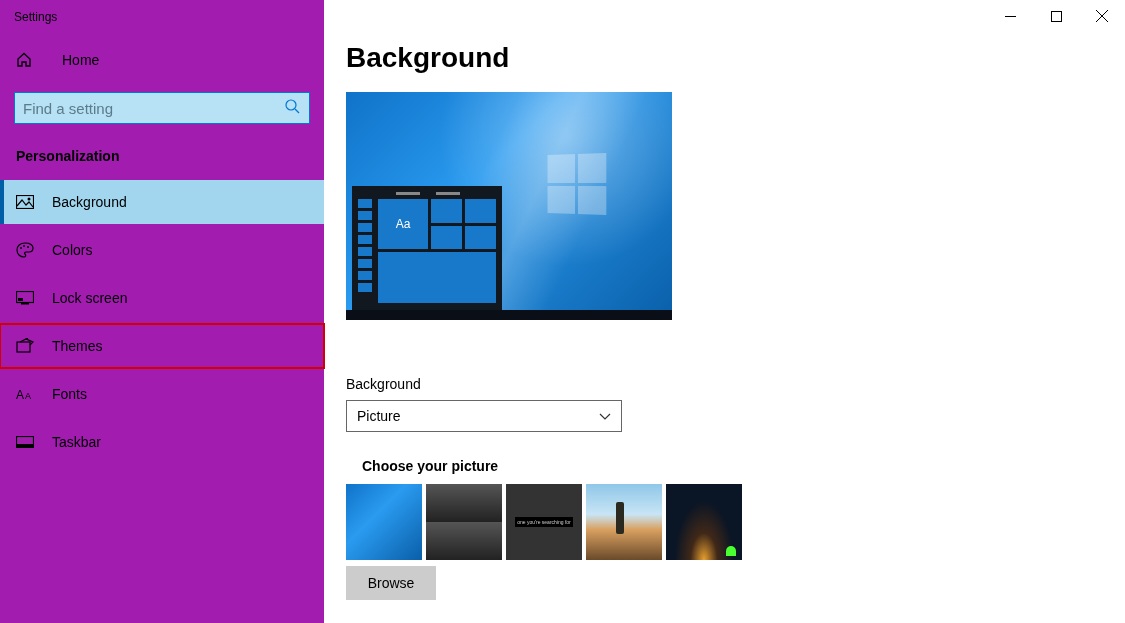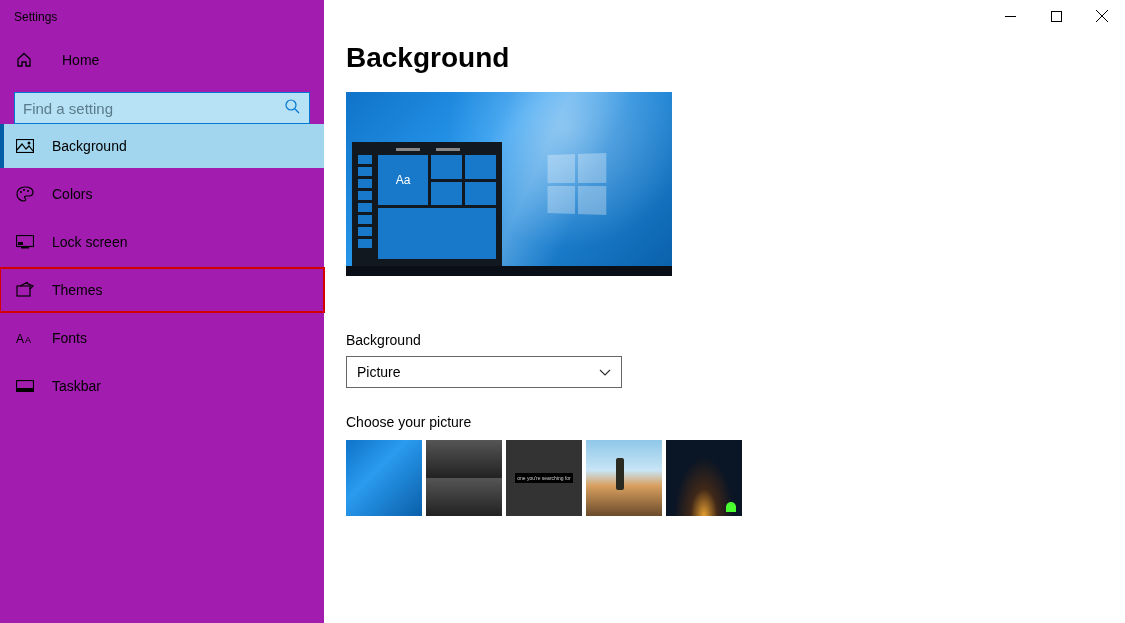--- a/index.html
+++ b/index.html
@@ -21,42 +21,42 @@
 .nav-item .label { font-size: 14px; }
 .nav-item.active { background: #a1d6ee; }
 .nav-item.active::before { content: ""; position: absolute; left: 0; top: 0; bottom: 0; width: 4px; background: #005ea6; }
 .nav-item.highlighted { outline: 2px solid #d40000; outline-offset: -1px; }
 
 .main { flex: 1; position: relative; padding: 42px 0 0 22px; overflow: hidden; }
 .titlebar { position: absolute; top: 0; right: 0; display: flex; }
 .titlebar .btn { width: 46px; height: 32px; display: flex; align-items: center; justify-content: center; cursor: pointer; }
 .page-title { font-size: 28px; font-weight: 600; margin-bottom: 18px; }
 
-.preview { width: 326px; height: 184px; background: linear-gradient(135deg, #0f73c9, #2a9bf0 40%, #0a5fa9); position: relative; overflow: hidden; margin-top: 15px; }
+.preview { width: 326px; height: 228px; background: linear-gradient(135deg, #0f73c9, #2a9bf0 40%, #0a5fa9); position: relative; overflow: hidden; margin-top: 15px; }
 .preview .light-rays { position: absolute; inset: 0; background:
   radial-gradient(circle at 68% 20%, rgba(255,255,255,0.35), transparent 45%),
   linear-gradient(115deg, transparent 40%, rgba(255,255,255,0.22) 55%, transparent 70%); }
 .preview .winlogo { position: absolute; top: 62px; left: 200px; width: 60px; height: 60px; display: grid; grid-template-columns: 1fr 1fr; grid-template-rows: 1fr 1fr; gap: 3px; transform: perspective(200px) rotateY(-12deg); }
 .preview .winlogo div { background: rgba(255,255,255,0.3); }
 .preview .taskbar { position: absolute; left: 0; bottom: 0; width: 100%; height: 10px; background: #0a0f17; }
 .preview .startmenu { position: absolute; left: 6px; bottom: 10px; width: 150px; height: 124px; background: #111820; padding: 6px; }
 .preview .startmenu .topbars { display: flex; gap: 16px; margin: 0 0 4px 38px; }
 .preview .startmenu .topbars span { width: 24px; height: 3px; background: #888; display: block; }
 .preview .startmenu .body { display: flex; gap: 6px; height: 104px; }
 .preview .startmenu .list { width: 14px; display: flex; flex-direction: column; gap: 3px; }
 .preview .startmenu .list span { height: 9px; background: #1878c9; display: block; }
 .preview .startmenu .grid { flex: 1; display: grid; grid-template-columns: 50px 1fr; grid-template-rows: 50px 1fr; gap: 3px; }
 .preview .startmenu .aa { background: #1878c9; color: #fff; font-size: 12px; display: flex; align-items: center; justify-content: center; }
 .preview .startmenu .smalltiles { display: grid; grid-template-columns: 1fr 1fr; grid-template-rows: 1fr 1fr; gap: 3px; }
 .preview .startmenu .smalltiles span { background: #1878c9; }
 .preview .startmenu .wide { background: #1878c9; grid-column: 1 / 3; }
 
 .field-label { font-size: 14px; margin: 56px 0 8px 0; }
 .select-box { width: 276px; height: 32px; border: 1px solid #666; display: flex; align-items: center; justify-content: space-between; padding: 0 10px; cursor: pointer; font-size: 14px; }
-.section-label { font-size: 14px; margin: 26px 0 10px 0; }
+.section-label { font-size: 14px; margin: 26px 0 10px 16px; font-weight: bold; }
 
 .thumbs { display: flex; gap: 4px; }
 .thumb { width: 76px; height: 76px; cursor: pointer; }
 .thumb.t1 { background: linear-gradient(135deg, #0f73c9, #2a9bf0 40%, #0a5fa9); }
 .thumb.t2 { background: linear-gradient(#222, #333); display: grid; grid-template-columns: 1fr 1fr; grid-template-rows: 1fr 1fr; }
 .thumb.t2 span { background: linear-gradient(#555, #222); }
 .thumb.t3 { background: #333; display: flex; align-items: center; justify-content: center; }
 .thumb.t3 .cap { color: #ccc; font-size: 5px; text-align: center; padding: 2px; background: #000; }
 .thumb.t4 { background: linear-gradient(#8fc7e8 0%, #c8e5f5 40%, #d9a060 60%, #6a4a2a 100%); position: relative; }
 .thumb.t4::after { content: ""; position: absolute; left: 30px; top: 18px; width: 8px; height: 32px; background: #2a2a20; border-radius: 2px; }
@@ -84,20 +84,21 @@
   <div class="search-wrap">
     <input class="search-input" placeholder="Find a setting" style="">
     <span class="search-icon">
       <svg width="16" height="16" viewBox="0 0 16 16">
           <circle cx="7" cy="7" r="5" fill="none" stroke="#0078d4" stroke-width="1.2"></circle>
           <line x1="11" y1="11" x2="15" y2="15" stroke="#0078d4" stroke-width="1.2"></line>
         </svg>
     </span>
   </div>
 
+  <div class="section-title">Personalization</div>
 
   <div class="nav">
     <div class="nav-item active">
       <span class="icon">
         <svg width="18" height="14" viewBox="0 0 18 14">
             <rect x="0.5" y="0.5" width="17" height="13" fill="none" stroke="#000" stroke-width="1.2"></rect>
             <polyline points="1,11 6,5 10,10 13,7 17,12" fill="none" stroke="#000" stroke-width="1.2"></polyline>
             <circle cx="13" cy="4" r="1.5" fill="#000"></circle>
           </svg>
       </span>
@@ -234,14 +235,15 @@
         <span></span>
         <span></span>
         <span></span>
       </div>
     <div class="thumb t3">
         <div class="cap">one you're searching for</div>
       </div>
     <div class="thumb t4"></div>
     <div class="thumb t5"></div>
   </div>
+  <button class="browse-btn">Browse</button>
 
 </div>
 
 </body></html>

